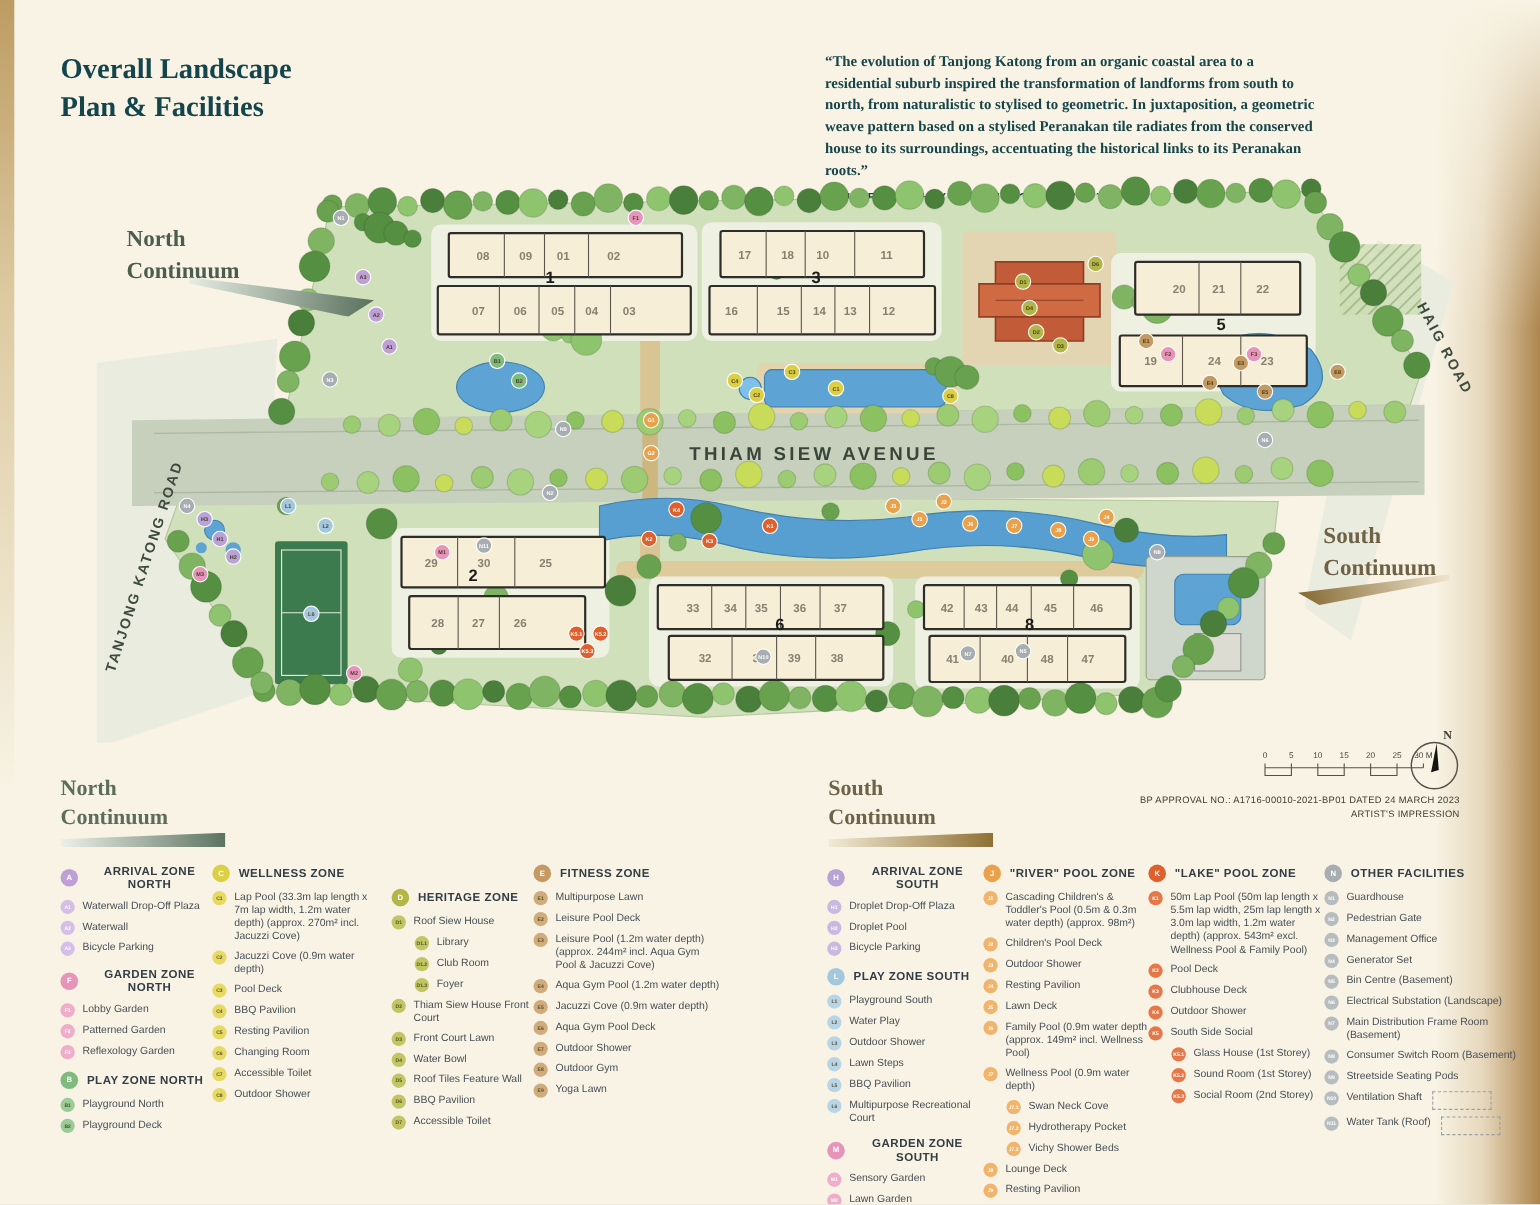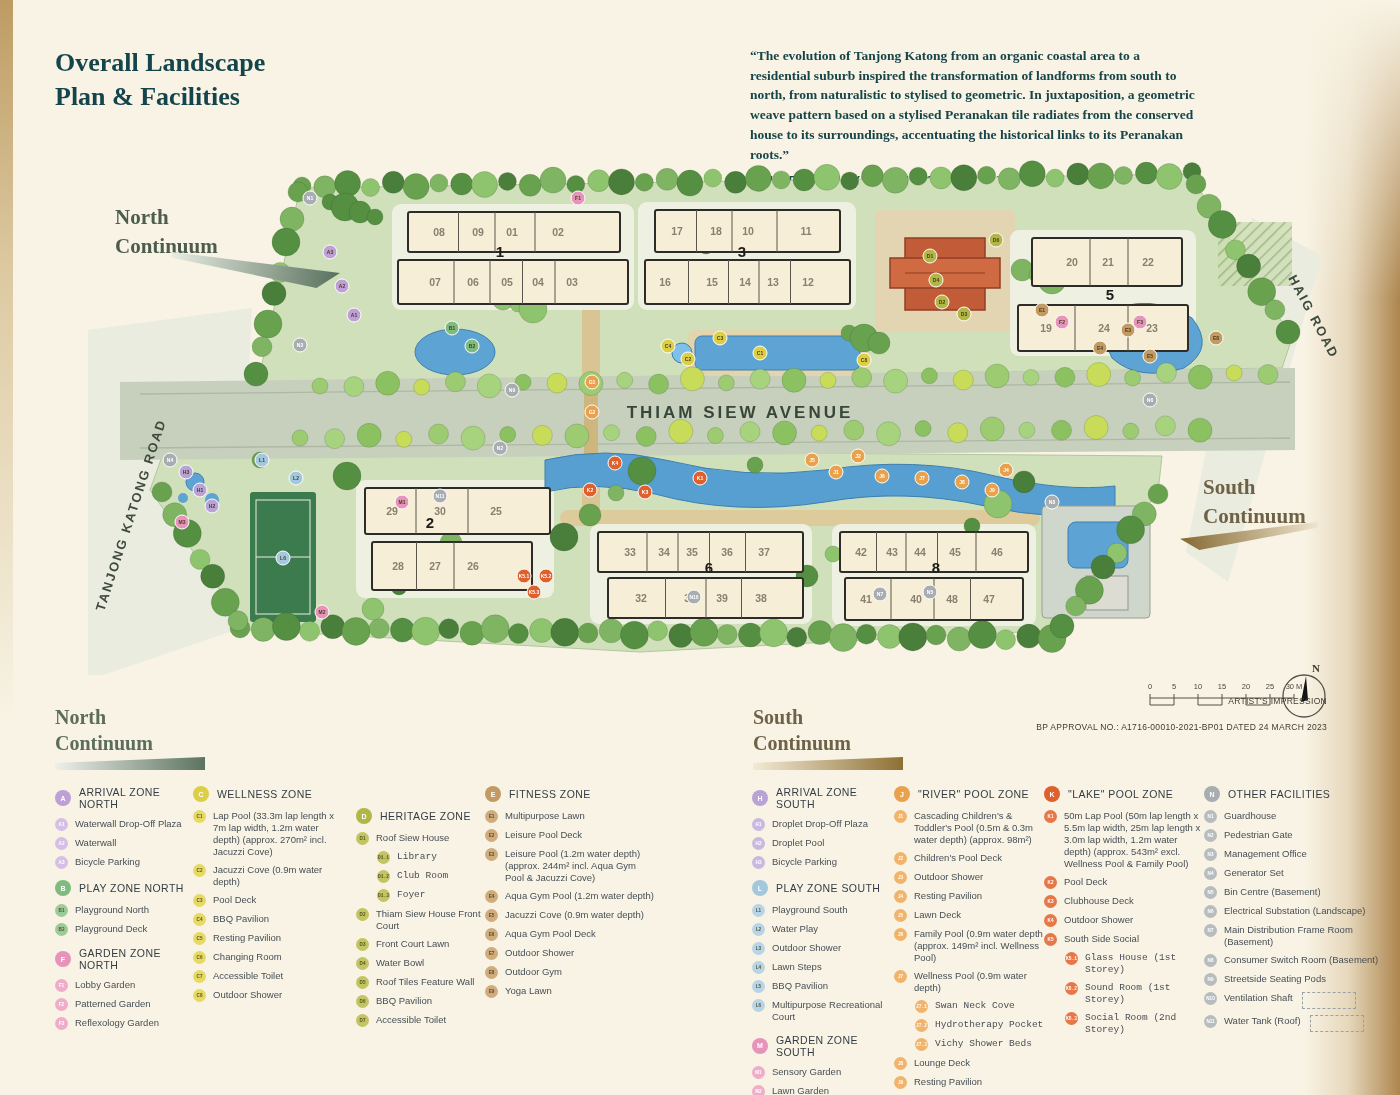--- a/index.html
+++ b/index.html
@@ -37,31 +37,31 @@
   .wedge-lg-s{left:753px;top:757px;width:150px;height:13px;
         background:linear-gradient(90deg,#f2ead6,#8e7034);
         clip-path:polygon(0 46%,100% 0,100% 100%,0 100%);}
   #site-map{position:absolute;left:0;top:160px;}
   .legend-col{position:absolute;top:786px;}
   .lg-group{margin-bottom:11px;}
   .lg-ghead{display:flex;align-items:center;margin-bottom:8px;}
   .lg-gbadge{flex:0 0 auto;width:16px;height:16px;border-radius:50%;margin-right:8px;
         display:flex;align-items:center;justify-content:center;
         font-size:7px;font-weight:700;color:#fff;}
-  .lg-gtitle{font-size:10.5px;font-weight:400;letter-spacing:.45px;color:#333d45;}
+  .lg-gtitle{font-size:10.5px;font-weight:700;letter-spacing:.45px;color:#333d45;text-align:center;}
   .lg-item{display:flex;align-items:flex-start;margin-bottom:6px;}
-  .lg-item.sub{padding-left:21px;font-family:Liberation Mono, monospace;}
+  .lg-item.sub{padding-left:21px;}
   .lg-badge{flex:0 0 auto;width:13px;height:13px;border-radius:50%;margin-right:7px;margin-top:0px;
         display:flex;align-items:center;justify-content:center;
         font-size:4.6px;font-weight:700;}
   .lg-text{font-size:9.5px;line-height:1.26;color:#464f56;}
   .lg-dash{flex:0 0 auto;width:52px;height:15px;border:1px dashed #9aa2a6;margin-left:9px;}
   .annot{position:absolute;font-size:8.5px;color:#3f3b31;letter-spacing:.3px;text-align:right;}
   #bp-line1{left:1005px;top:722px;width:322px;}
-  #bp-line2{left:1005px;top:696px;width:322px;text-align:right;}
+  #bp-line2{left:1005px;top:735px;width:322px;text-align:right;}
   #scalebar{position:absolute;left:1140px;top:668px;}
   #compass{position:absolute;left:1272px;top:660px;}
 </style>
 </head>
 <body>
 
 <div class="page">
   <div class="edge-left"></div>
   <div class="edge-right"></div>
   <div class="edge-right2"></div>
@@ -572,48 +572,48 @@
             <span class="lg-badge" style="background: rgb(214, 191, 230); color: rgb(255, 255, 255);">A2</span>
             <span class="lg-text">Waterwall</span>
           </div>
           <div class="lg-item">
             <span class="lg-badge" style="background: rgb(214, 191, 230); color: rgb(255, 255, 255);">A3</span>
             <span class="lg-text">Bicycle Parking</span>
           </div>
         </div>
         <div class="lg-group">
           <div class="lg-ghead">
+            <span class="lg-gbadge" style="background: rgb(231, 148, 187);">F</span>
+            <span class="lg-gtitle">GARDEN ZONE NORTH</span>
+          </div>
+          <div class="lg-item">
+            <span class="lg-badge" style="background: rgb(239, 173, 201); color: rgb(255, 255, 255);">F1</span>
+            <span class="lg-text">Lobby Garden</span>
+          </div>
+          <div class="lg-item">
+            <span class="lg-badge" style="background: rgb(239, 173, 201); color: rgb(255, 255, 255);">F2</span>
+            <span class="lg-text">Patterned Garden</span>
+          </div>
+          <div class="lg-item">
+            <span class="lg-badge" style="background: rgb(239, 173, 201); color: rgb(255, 255, 255);">F3</span>
+            <span class="lg-text">Reflexology Garden</span>
+          </div>
+        </div>
+        <div class="lg-group">
+          <div class="lg-ghead">
             <span class="lg-gbadge" style="background: rgb(127, 187, 127);">B</span>
             <span class="lg-gtitle">PLAY ZONE NORTH</span>
           </div>
           <div class="lg-item">
             <span class="lg-badge" style="background: rgb(155, 204, 151); color: rgba(70, 60, 20, 0.85);">B1</span>
             <span class="lg-text">Playground North</span>
           </div>
           <div class="lg-item">
             <span class="lg-badge" style="background: rgb(155, 204, 151); color: rgba(70, 60, 20, 0.85);">B2</span>
             <span class="lg-text">Playground Deck</span>
-          </div>
-        </div>
-        <div class="lg-group">
-          <div class="lg-ghead">
-            <span class="lg-gbadge" style="background: rgb(231, 148, 187);">F</span>
-            <span class="lg-gtitle">GARDEN ZONE NORTH</span>
-          </div>
-          <div class="lg-item">
-            <span class="lg-badge" style="background: rgb(239, 173, 201); color: rgb(255, 255, 255);">F1</span>
-            <span class="lg-text">Lobby Garden</span>
-          </div>
-          <div class="lg-item">
-            <span class="lg-badge" style="background: rgb(239, 173, 201); color: rgb(255, 255, 255);">F2</span>
-            <span class="lg-text">Patterned Garden</span>
-          </div>
-          <div class="lg-item">
-            <span class="lg-badge" style="background: rgb(239, 173, 201); color: rgb(255, 255, 255);">F3</span>
-            <span class="lg-text">Reflexology Garden</span>
           </div>
         </div>
       </div>
       <div class="legend-col" style="left: 193px; width: 150px;">
         <div class="lg-group">
           <div class="lg-ghead">
             <span class="lg-gbadge" style="background: rgb(221, 207, 69);">C</span>
             <span class="lg-gtitle">WELLNESS ZONE</span>
           </div>
           <div class="lg-item">

